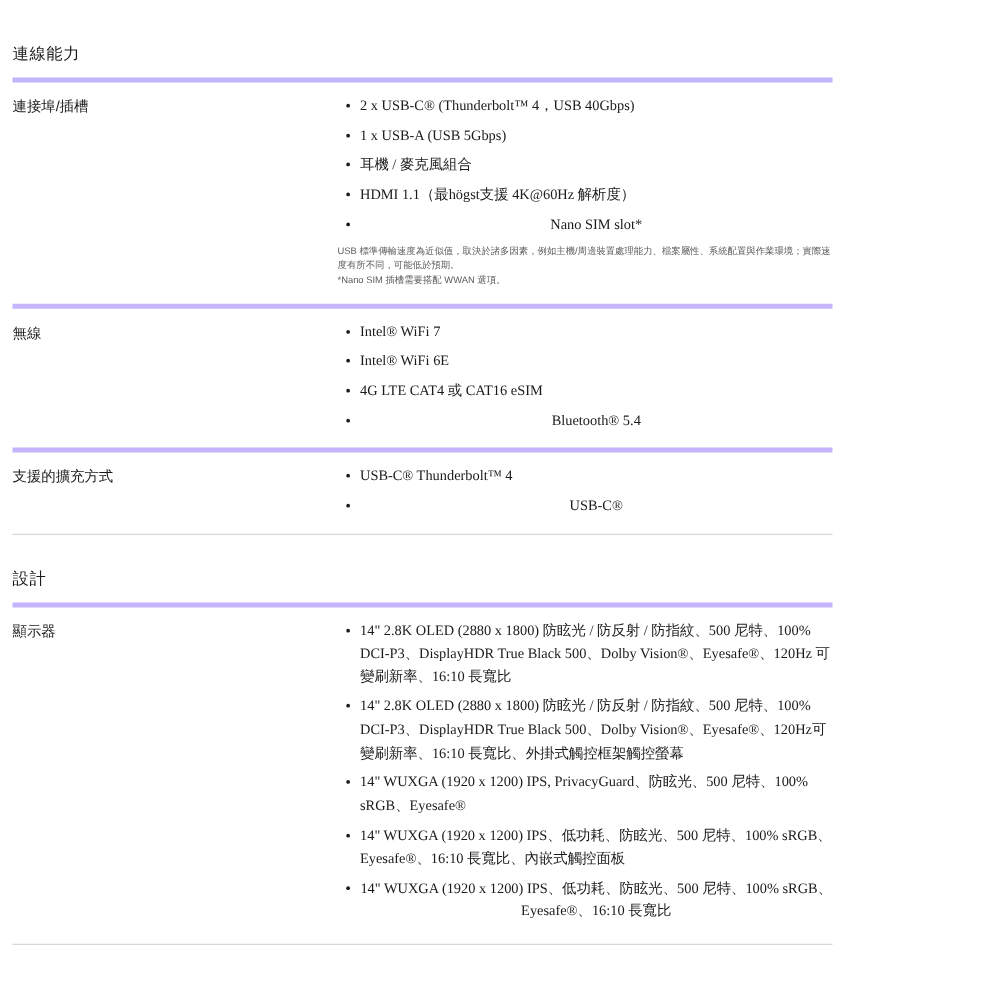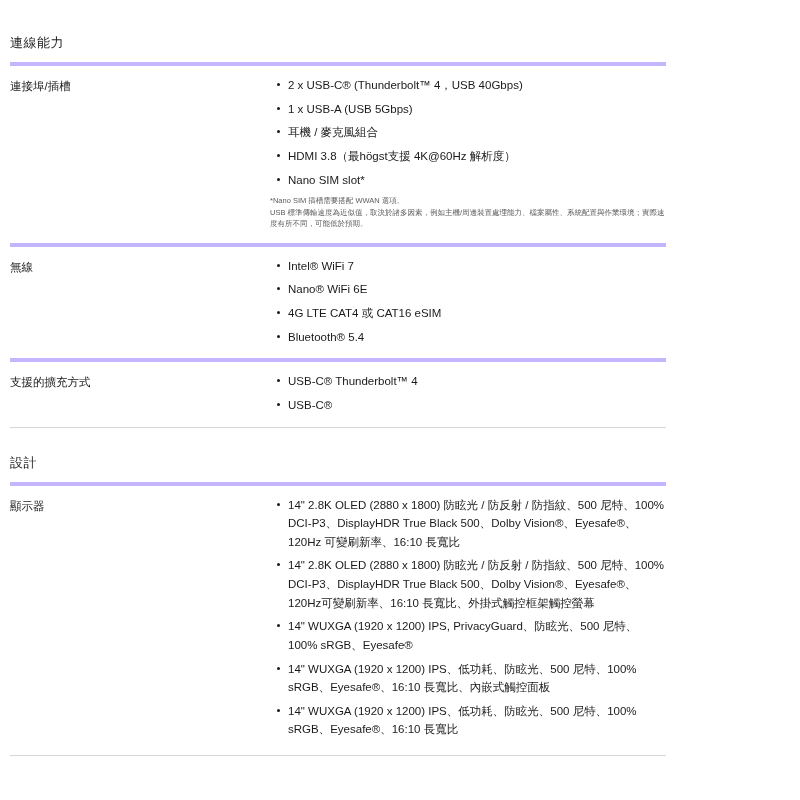--- a/index.html
+++ b/index.html
@@ -54,31 +54,33 @@
   }
   .spec-value {
     flex: 1 1 auto;
     padding: 10px 0 12px 0;
     box-sizing: border-box;
   }
   ul.bullets {
     margin: 0;
     padding: 0 0 0 18px;
     list-style: none;
+    font-family: Liberation Serif, serif;
   }
   ul.bullets > li {
     position: relative;
     font-size: 11.5px;
     line-height: 1.62;
     color: #1a1a1a;
     margin: 0 0 5px 0;
     padding-left: 0;
   }
   ul.bullets > li:last-child {
     margin-bottom: 0;
+    text-align: center;
   }
   ul.bullets > li::before {
     content: "";
     position: absolute;
     left: -11px;
     top: 7px;
     width: 3px;
     height: 3px;
     border-radius: 50%;
     background: #1a1a1a;
@@ -108,36 +110,36 @@
 
   <h2 class="section-title first">連線能力</h2>
 
   <div class="spec-row">
     <div class="spec-label">連接埠/插槽</div>
     <div class="spec-value">
       <ul class="bullets">
         <li>2 x USB-C® (Thunderbolt™ 4，USB 40Gbps)</li>
         <li>1 x USB-A (USB 5Gbps)</li>
         <li>耳機 / 麥克風組合</li>
-        <li>HDMI 3.8（最högst支援 4K@60Hz 解析度）</li>
+        <li>HDMI 1.1（最högst支援 4K@60Hz 解析度）</li>
         <li>Nano SIM slot*</li>
       </ul>
       <div class="footnote">
+        <p>USB 標準傳輸速度為近似值，取決於諸多因素，例如主機/周邊裝置處理能力、檔案屬性、系統配置與作業環境；實際速度有所不同，可能低於預期。</p>
         <p>*Nano SIM 插槽需要搭配 WWAN 選項。</p>
-        <p>USB 標準傳輸速度為近似值，取決於諸多因素，例如主機/周邊裝置處理能力、檔案屬性、系統配置與作業環境；實際速度有所不同，可能低於預期。</p>
       </div>
     </div>
   </div>
 
   <div class="spec-row">
     <div class="spec-label">無線</div>
     <div class="spec-value">
       <ul class="bullets">
         <li>Intel® WiFi 7</li>
-        <li>Nano® WiFi 6E</li>
+        <li>Intel® WiFi 6E</li>
         <li>4G LTE CAT4 或 CAT16 eSIM</li>
         <li>Bluetooth® 5.4</li>
       </ul>
     </div>
   </div>
 
   <div class="spec-row">
     <div class="spec-label">支援的擴充方式</div>
     <div class="spec-value">
       <ul class="bullets">

